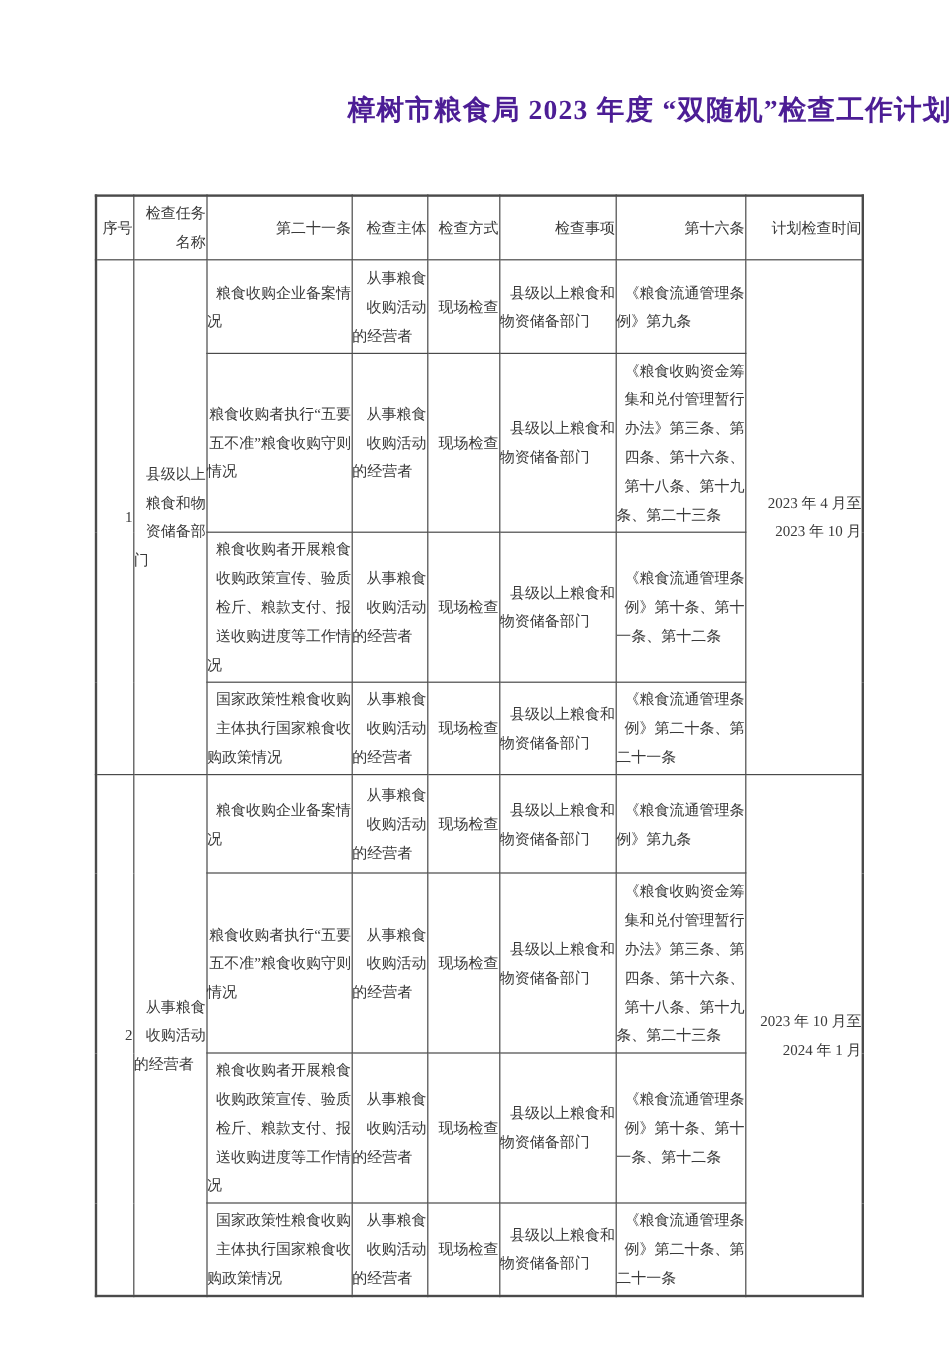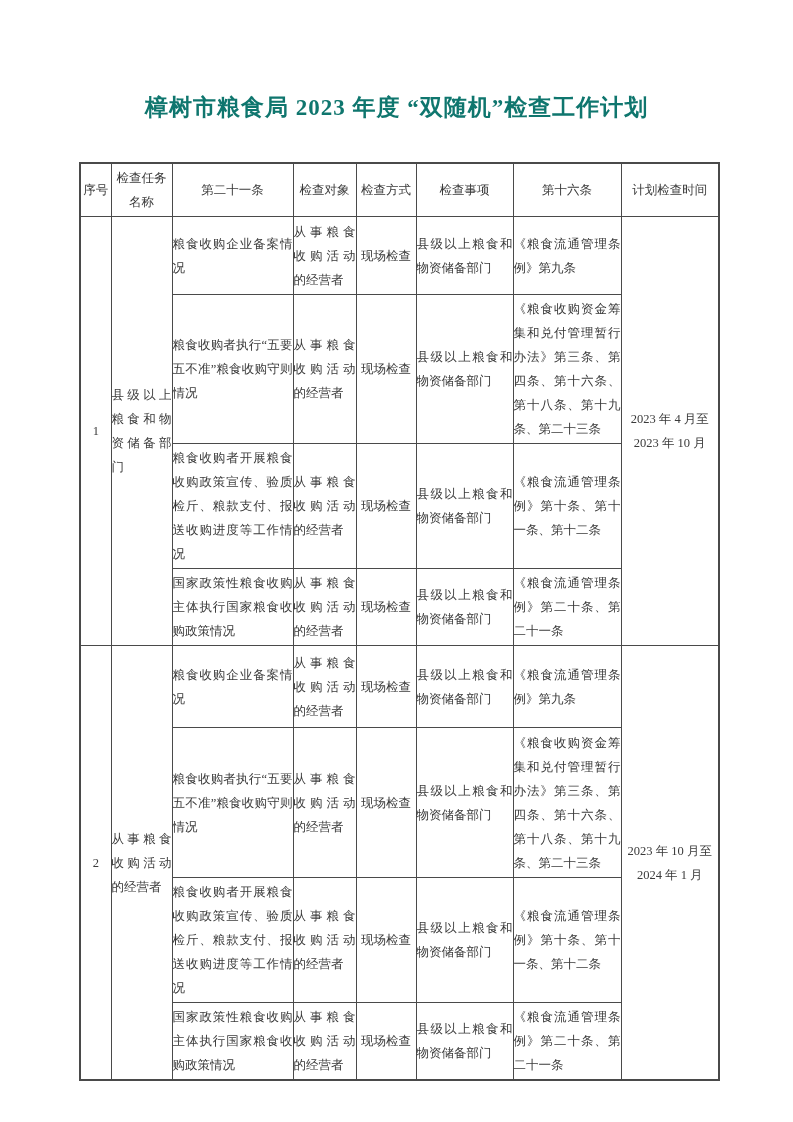--- a/index.html
+++ b/index.html
@@ -11,45 +11,46 @@
     color: #333333;
   }
   .page {
     position: relative;
     width: 793px; height: 1122px;
     background: #ffffff;
     overflow: hidden;
   }
   .doc-title {
     position: absolute;
-    top: 92px; left: 0;
+    top: 76px; left: 0;
     width: 100%;
     margin: 0;
-    text-align: center;
+    text-align: right;
     font-size: 23px;
     font-weight: bold;
     letter-spacing: 1px;
-    color: #0f766e;
+    color: #4c1d95;
   }
   table.plan {
     position: absolute;
     left: 79px; top: 162px;
     width: 639px;
     border-collapse: collapse;
     table-layout: fixed;
     font-size: 12.5px;
     color: #3a3a3a;
     border: 2px solid #4a4a4a;
   }
   table.plan th, table.plan td {
     border: 1px solid #4a4a4a;
     vertical-align: middle;
     font-weight: normal;
     line-height: 24px;
     padding: 2px 0;
+    text-align: right;
   }
   .c { text-align: center; padding: 2px 1px; }
   .j { text-align: justify; text-align-last: left; padding: 2px 5px; margin-top: 28px; }
   .time-cell { text-align: center; white-space: pre-line; padding: 2px 2px; }
   tr.h-head  { height: 50px; }
   tr.s1-r1 { height: 78px; }
   tr.s1-r2 { height: 142px; }
   tr.s1-r3 { height: 105px; }
   tr.s1-r4 { height: 75px; }
   tr.s2-r1 { height: 82px; }
@@ -74,21 +75,21 @@
         <col style="width:97px">
         <col style="width:108px">
         <col style="width:98px">
     </colgroup>
 
     <tbody>
         <tr class="h-head">
       <th class="c">序号</th>
       <th class="c">检查任务名称</th>
       <th class="c">第二十一条</th>
-      <th class="c">检查对象</th>
+      <th class="c">检查主体</th>
       <th class="c">检查方式</th>
       <th class="c">检查事项</th>
       <th class="c">第十六条</th>
       <th class="c">计划检查时间</th>
     </tr>
 
     <tr class="s1-r1">
       <td class="c" rowspan="4">1</td>
       <td class="j" rowspan="4">县级以上粮食和物资储备部门</td>
       <td class="j">粮食收购企业备案情况</td>

